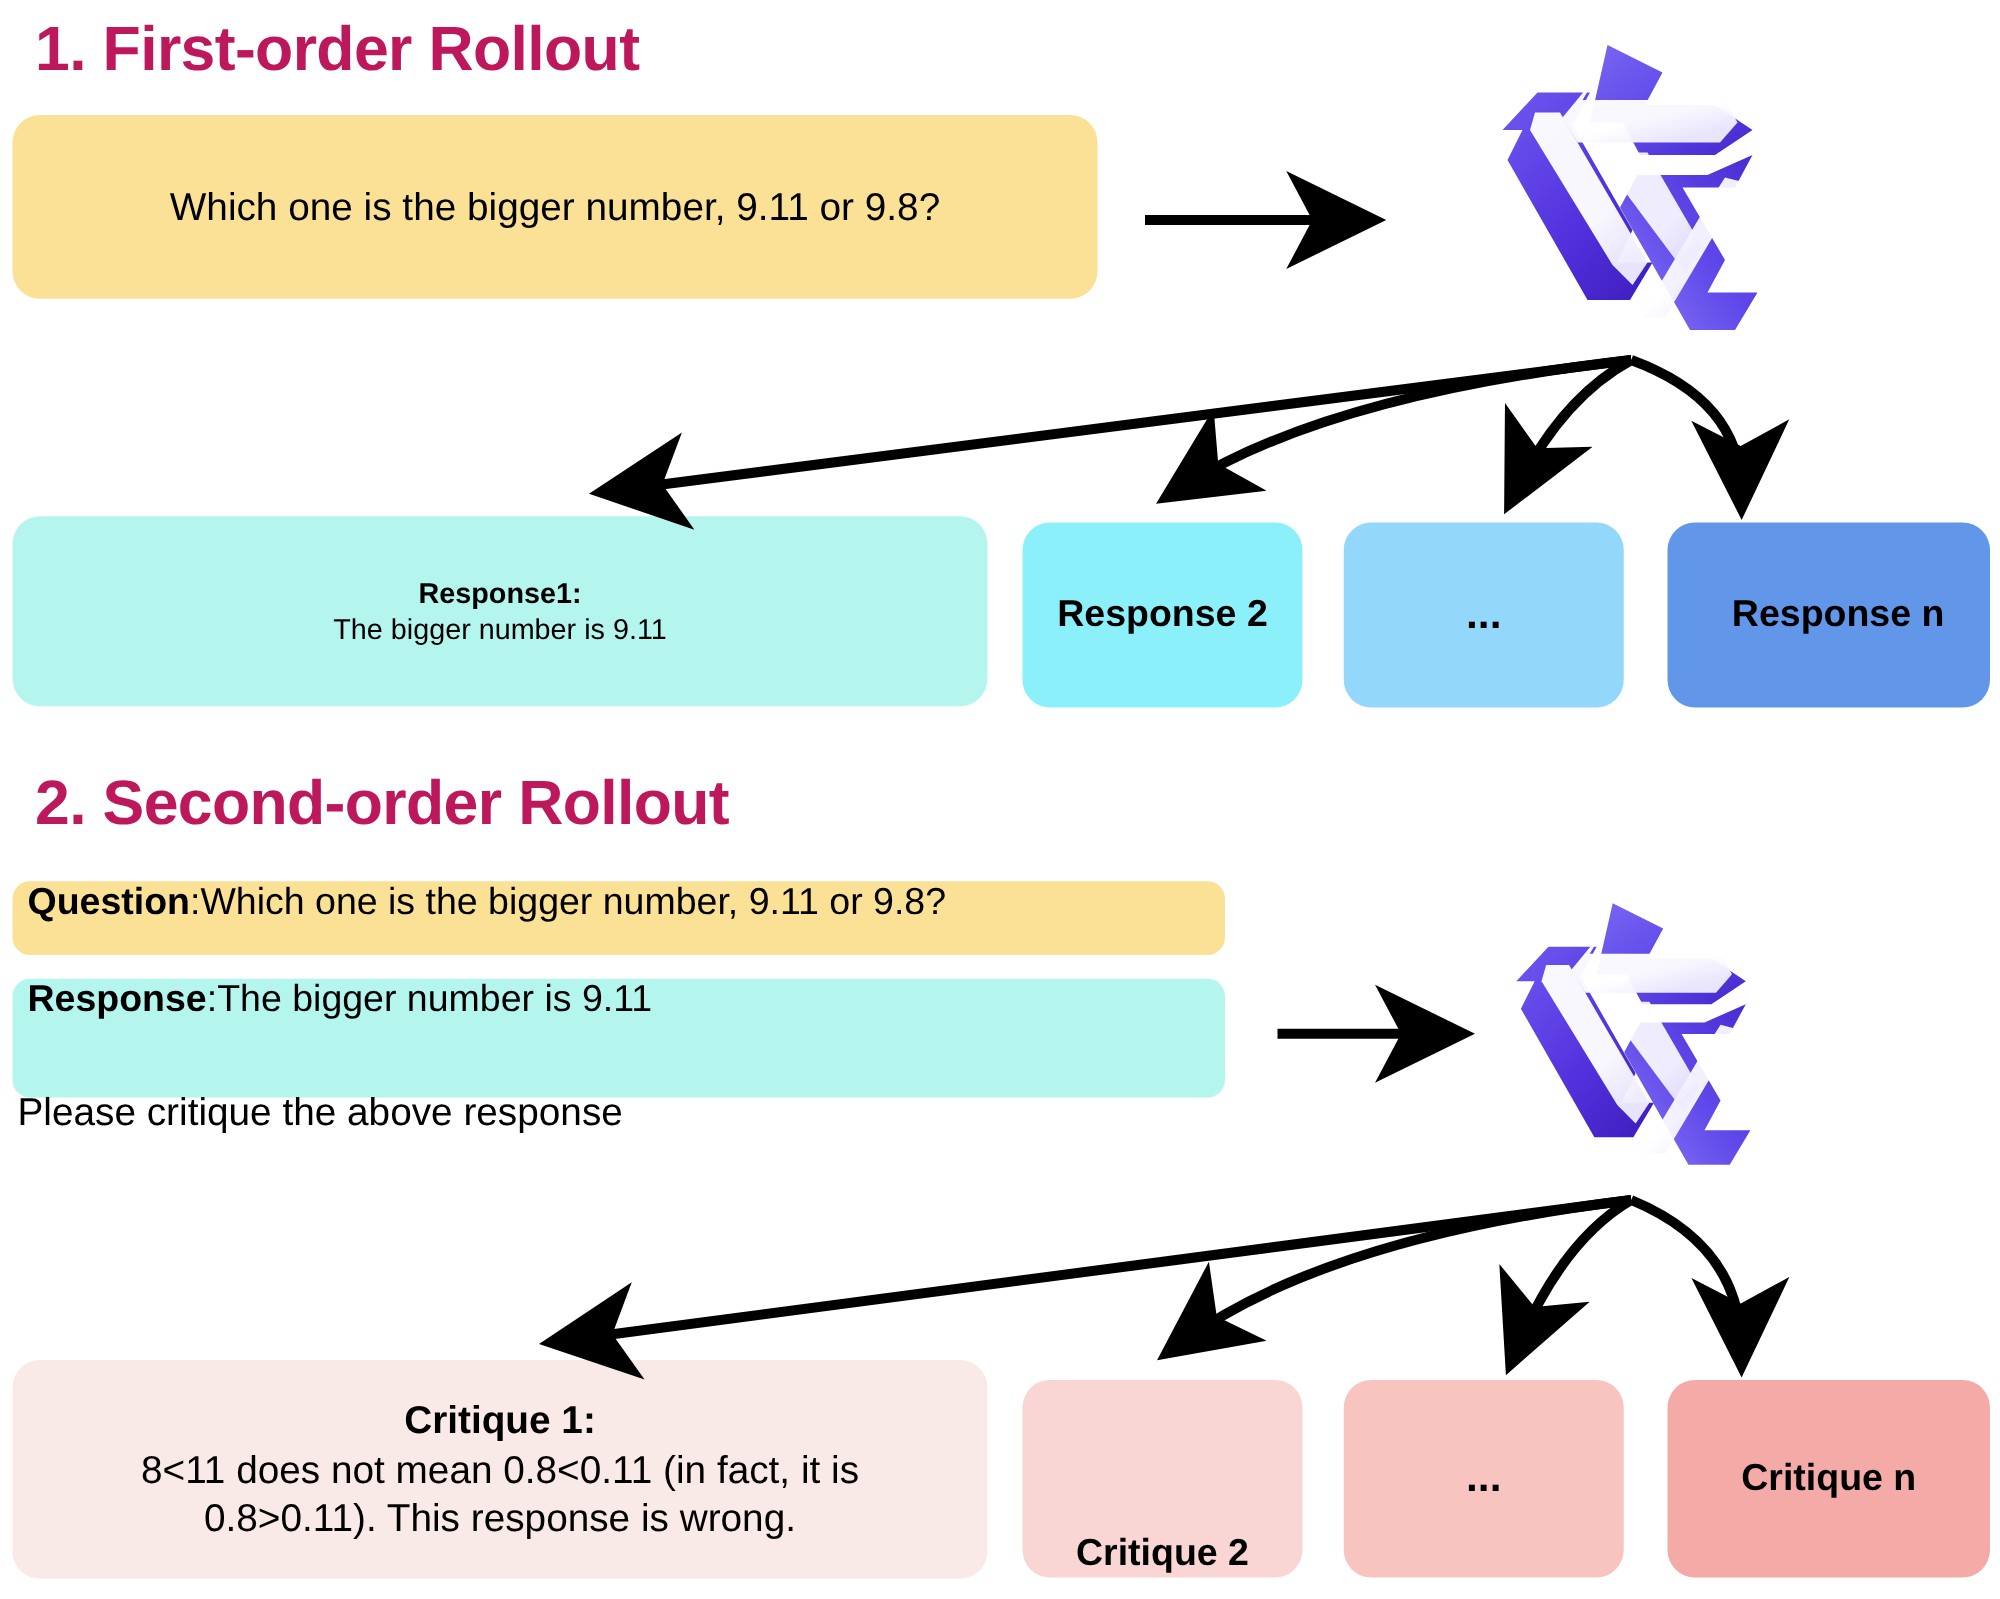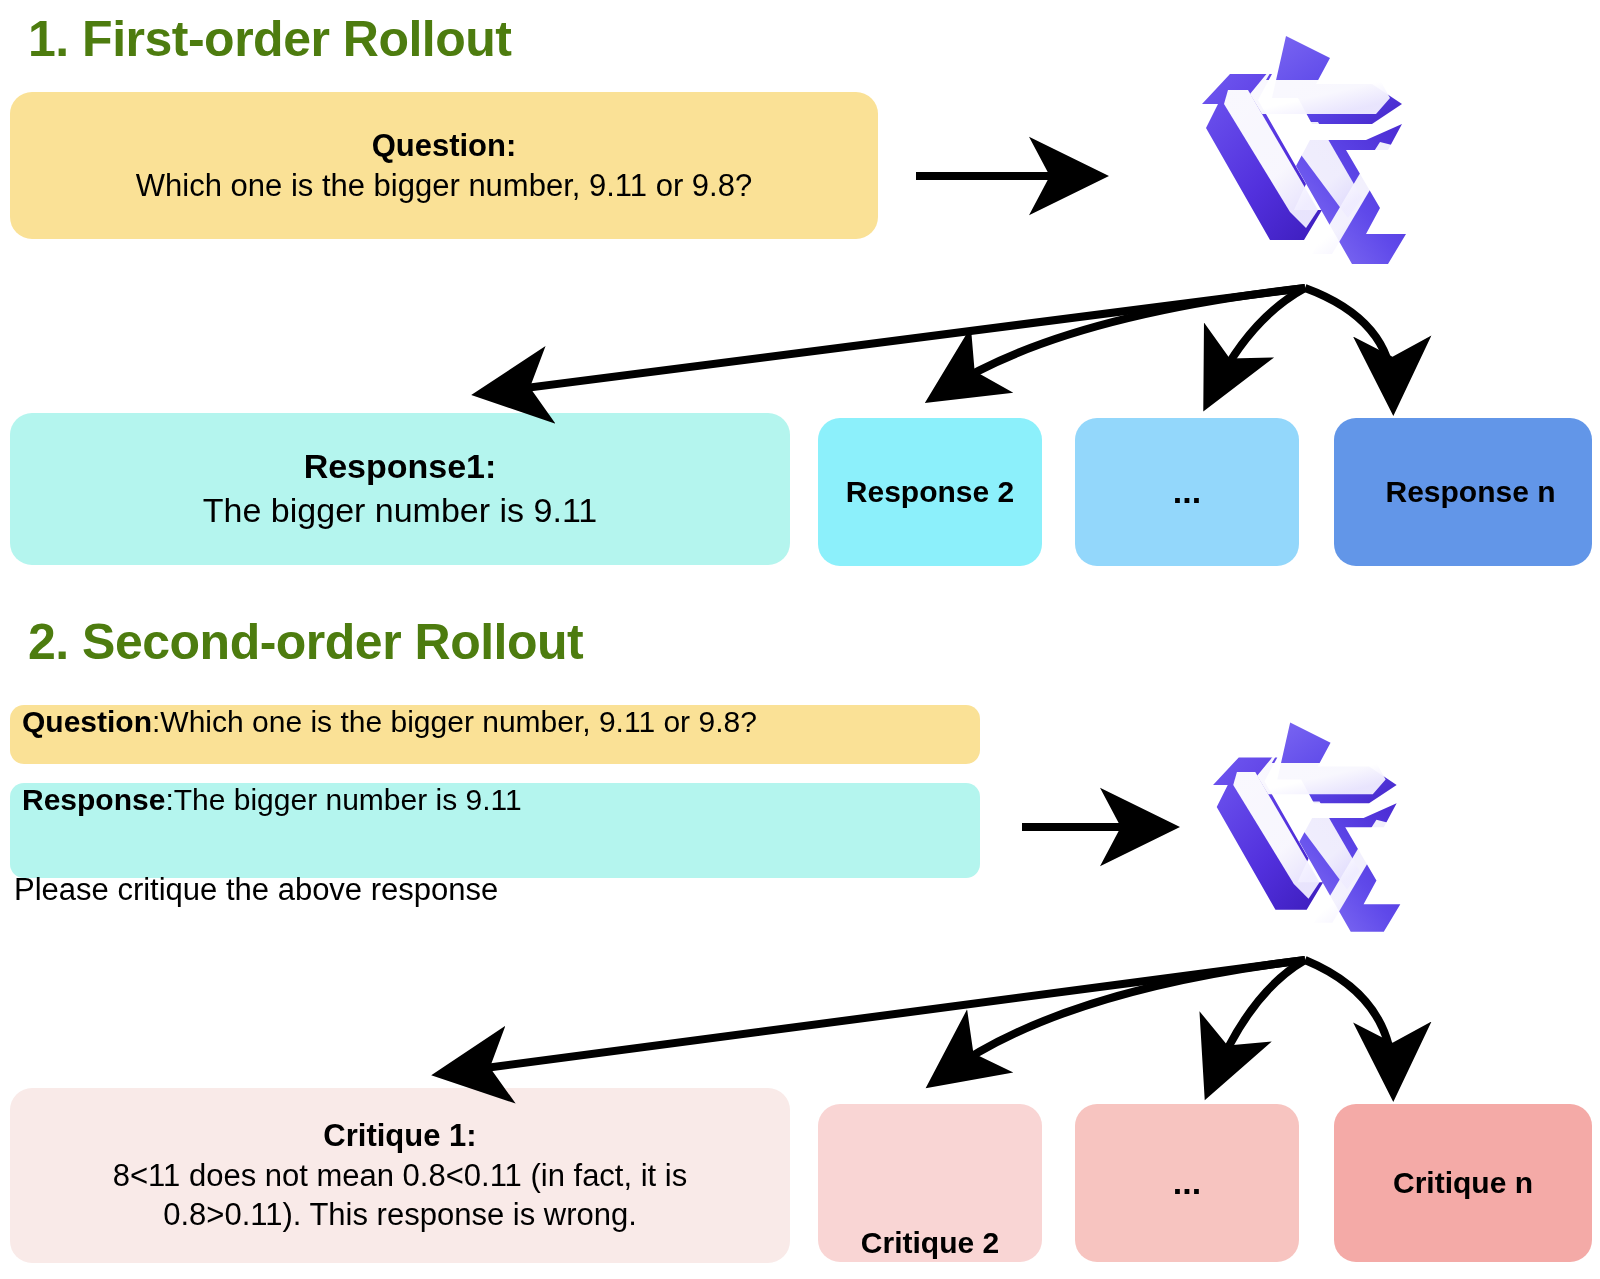--- a/index.html
+++ b/index.html
@@ -9,21 +9,21 @@
     color:#000000;
   }
   .stage{position:absolute;left:0;top:0;width:1600px;height:1279px;}
 
   .section-title{
     position:absolute;
     font-weight:bold;
     font-size:50px;
     letter-spacing:-0.5px;
     white-space:nowrap;
-    color:#4d7c0f;
+    color:#be185d;
   }
 
   .box{
     position:absolute;
     border-radius:22px;
     box-sizing:border-box;
     display:flex;
     flex-direction:column;
     align-items:center;
     justify-content:center;
@@ -55,21 +55,20 @@
   .logo{position:absolute;}
 </style>
 </head>
 <body>
 
 <div class="stage">
 
   <div class="section-title" style="left:28px;top:10px;">1. First-order Rollout</div>
 
   <div class="box" style="left:10px;top:92px;width:868px;height:147px;background:#fae196;font-size:31px;">
-    <span class="line bold">Question:</span>
     <span class="line">Which one is the bigger number, 9.11 or 9.8?</span>
   </div>
 
   <div class="logo" style="left:1166px;top:18px;width:256px;height:256px;">
     <svg viewBox="0 0 256 256" width="256" height="256" aria-hidden="true">
       <defs>
         <linearGradient id="g1" x1="0" y1="0" x2="1" y2="1">
           <stop offset="0%" stop-color="#7a66f2"></stop>
           <stop offset="55%" stop-color="#5b46e8"></stop>
           <stop offset="100%" stop-color="#4526c9"></stop>
@@ -97,21 +96,21 @@
         <path d="M236 106 L222 132 L180 132 L214 190 L200 216 L240 216 L222 246 L186 246 L130 148 L144 122 L200 122 Z" fill="url(#g3)"></path>
 
         <path d="M112 42 L100 62 L214 62 L224 80 L210 96 L96 96 L84 76 Z" fill="url(#gw)" opacity="0.96"></path>
         <path d="M62 72 L82 72 L152 192 L140 210 L124 194 L58 86 Z" fill="url(#gw)" opacity="0.96"></path>
         <path d="M214 124 L196 152 L146 236 L166 236 L230 128 Z" fill="url(#gw)" opacity="0.92"></path>
         <path d="M132 104 L152 104 L196 180 L182 200 L124 122 Z" fill="url(#gw)" opacity="0.9"></path>
       </g>
     </svg>
   </div>
 
-  <div class="box" style="left:10px;top:413px;width:780px;height:152px;background:#b4f5ee;font-size:34px;">
+  <div class="box" style="left:10px;top:413px;width:780px;height:152px;background:#b4f5ee;font-size:23px;">
     <span class="line bold">Response1:</span>
     <span class="line">The bigger number is 9.11</span>
   </div>
 
   <div class="box" style="left:818px;top:418px;width:224px;height:148px;background:#8cf0fb;font-size:30px;font-weight:bold;">
     <span class="line">Response 2</span>
   </div>
 
   <div class="box" style="left:1075px;top:418px;width:224px;height:148px;background:#93d7fb;font-size:34px;font-weight:bold;">
     <span class="line">...</span>

